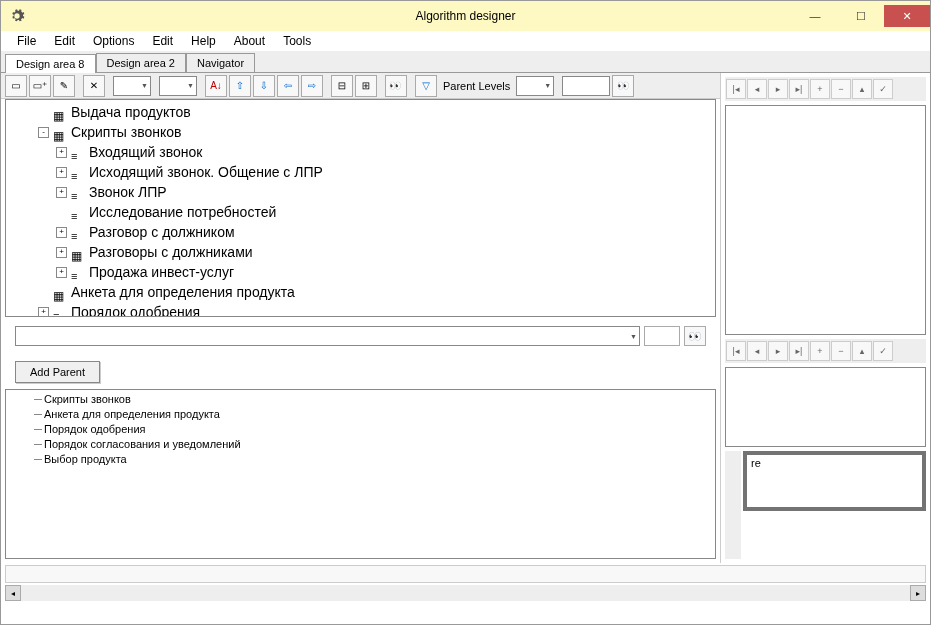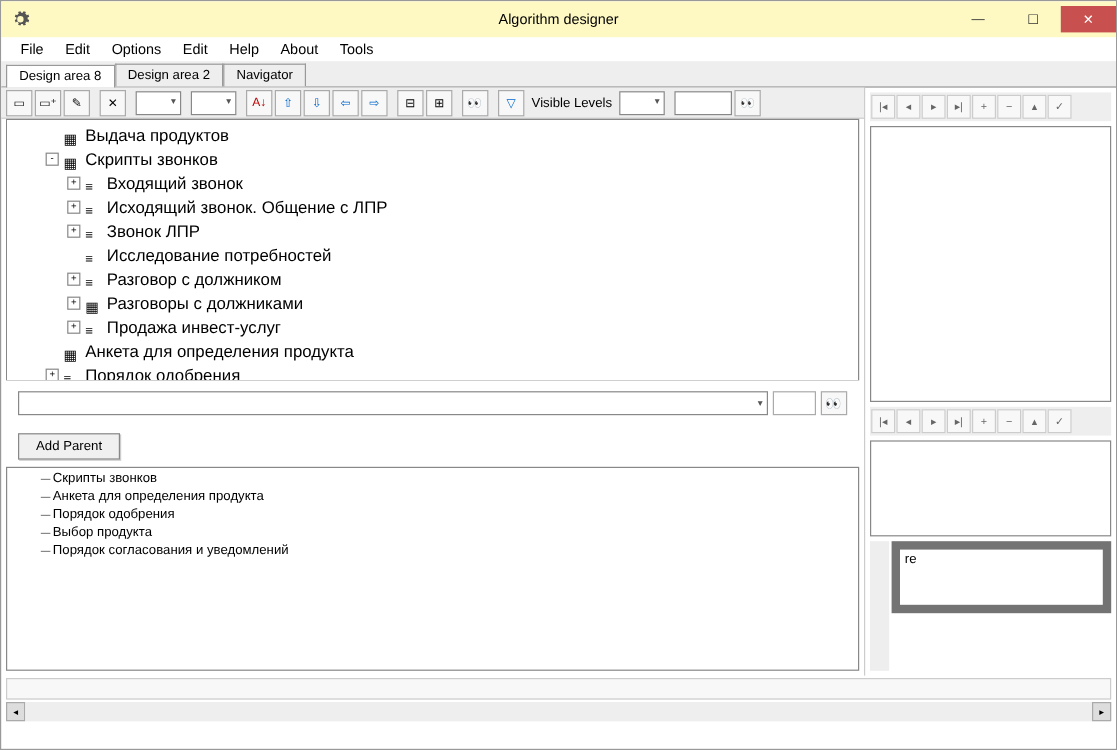--- a/index.html
+++ b/index.html
@@ -39,21 +39,21 @@
 .binoc-btn { width: 22px; height: 20px; border: 1px solid #aaa; background: #f8f8f8; display: flex; align-items: center; justify-content: center; }
 .btn-row { height: 34px; display: flex; align-items: center; padding: 0 14px; gap: 80px; }
 .btn { padding: 4px 14px; border: 1px solid #888; background: #f0f0f0; font-size: 11px; box-shadow: 1px 1px 0 #ccc; }
 .bottom-tree { flex: 1; border: 1px solid #888; margin: 0 4px 4px 4px; overflow-y: scroll; background: #fff; }
 .bottom-tree .tree { font-size: 11px; line-height: 15px; }
 .bottom-tree .tree-row { padding-left: 24px; position: relative; }
 .bottom-tree .tree-row::before { content: ""; position: absolute; left: 14px; top: 7px; width: 8px; height: 1px; background: #888; }
 .right-toolbar { height: 24px; background: #eee; display: flex; align-items: center; gap: 1px; padding: 1px; }
 .right-toolbar .rtbtn { width: 20px; height: 20px; border: 1px solid #ccc; background: #f8f8f8; display: flex; align-items: center; justify-content: center; font-size: 9px; color: #666; }
 .right-box { flex: 1; border: 1px solid #888; background: #fff; }
-.right-input { height: 60px; border: 7px solid #737373; background: #fff; padding: 2px 4px; font-size: 11px; }
+.right-input { height: 60px; border: 4px solid #737373; background: #fff; padding: 2px 4px; font-size: 11px; }
 .right-scroll-strip { width: 16px; background: #eee; }
 .bottom-strip { height: 18px; border: 1px solid #ccc; margin: 2px 4px; background: #f8f8f8; }
 .scrollbar-h { height: 16px; background: #eee; display: flex; align-items: center; margin: 2px 4px; }
 .scroll-arrow { width: 16px; height: 16px; background: #ddd; border: 1px solid #aaa; display: flex; align-items: center; justify-content: center; font-size: 8px; }
 .scroll-track { flex: 1; height: 16px; background: #eee; }
 svg.gear { width: 16px; height: 16px; }
 .combo-arrow { font-size: 7px; color: #555; }
 </style>
 </head>
 <body>
@@ -110,21 +110,21 @@
       <div class="tbtn" style="color:#06c">⇩</div>
       <div class="tbtn" style="color:#06c">⇦</div>
       <div class="tbtn" style="color:#06c">⇨</div>
       <div class="tsep"></div>
       <div class="tbtn">⊟</div>
       <div class="tbtn">⊞</div>
       <div class="tsep"></div>
       <div class="tbtn">👀</div>
       <div class="tsep"></div>
       <div class="tbtn" style="color:#06c">▽</div>
-      <span class="tlabel">Visible Levels</span>
+      <span class="tlabel">Parent Levels</span>
       <div class="tcombo">
           <span class="combo-arrow">▼</span>
         </div>
       <div class="tsep"></div>
       <div class="tcombo" style="width:48px"></div>
       <div class="tbtn">👀</div>
     </div>
 
     <div class="tree-container">
       <div class="tree" id="tree-main">
@@ -196,22 +196,22 @@
 
     <div class="btn-row">
       <button class="btn">Add Parent</button>
     </div>
 
     <div class="bottom-tree">
       <div class="tree" id="tree-bottom">
           <div class="tree-row">Скрипты звонков</div>
           <div class="tree-row">Анкета для определения продукта</div>
           <div class="tree-row">Порядок одобрения</div>
+          <div class="tree-row">Порядок согласования и уведомлений</div>
           <div class="tree-row">Выбор продукта</div>
-          <div class="tree-row">Порядок согласования и уведомлений</div>
         </div>
     </div>
   </div>
 
   <div class="right-panel">
     <div class="right-toolbar">
       <div class="rtbtn">|◂</div>
       <div class="rtbtn">◂</div>
       <div class="rtbtn">▸</div>
       <div class="rtbtn">▸|</div>

